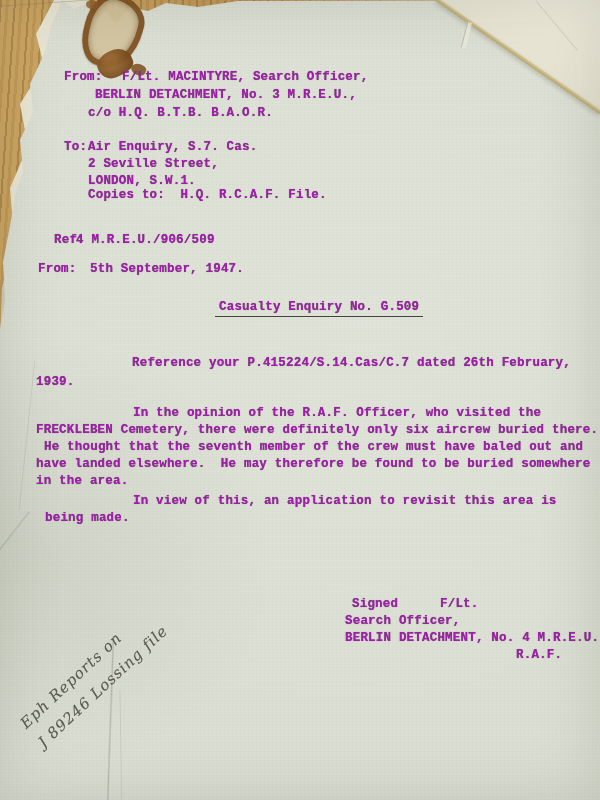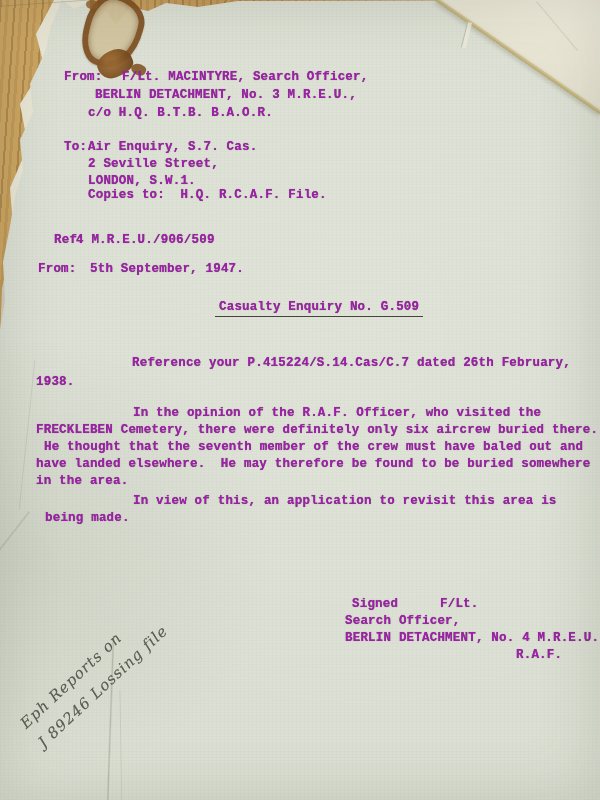--- a/index.html
+++ b/index.html
@@ -135,21 +135,21 @@
 
 <div class="typed" style="left:54px;top:233px">Ref:</div>
 <div class="typed" style="left:76px;top:233px">4 M.R.E.U./906/509</div>
 
 <div class="typed" style="left:38px;top:262px">From:</div>
 <div class="typed" style="left:90px;top:262px">5th September, 1947.</div>
 
 <div class="typed title" style="left:215px;top:300px">Casualty Enquiry No. G.509</div>
 
 <div class="typed" style="left:132px;top:356px">Reference your P.415224/S.14.Cas/C.7 dated 26th February,</div>
-<div class="typed" style="left:36px;top:375px">1938.</div>
+<div class="typed" style="left:36px;top:375px">1939.</div>
 
 <div class="typed" style="left:133px;top:406px">In the opinion of the R.A.F. Officer, who visited the</div>
 <div class="typed" style="left:36px;top:423px">FRECKLEBEN Cemetery, there were definitely only six aircrew buried there.</div>
 <div class="typed" style="left:44px;top:440px">He thought that the seventh member of the crew must have baled out and</div>
 <div class="typed" style="left:36px;top:457px">have landed elsewhere.  He may therefore be found to be buried somewhere</div>
 <div class="typed" style="left:36px;top:474px">in the area.</div>
 
 <div class="typed" style="left:133px;top:494px">In view of this, an application to revisit this area is</div>
 <div class="typed" style="left:45px;top:511px">being made.</div>
 

